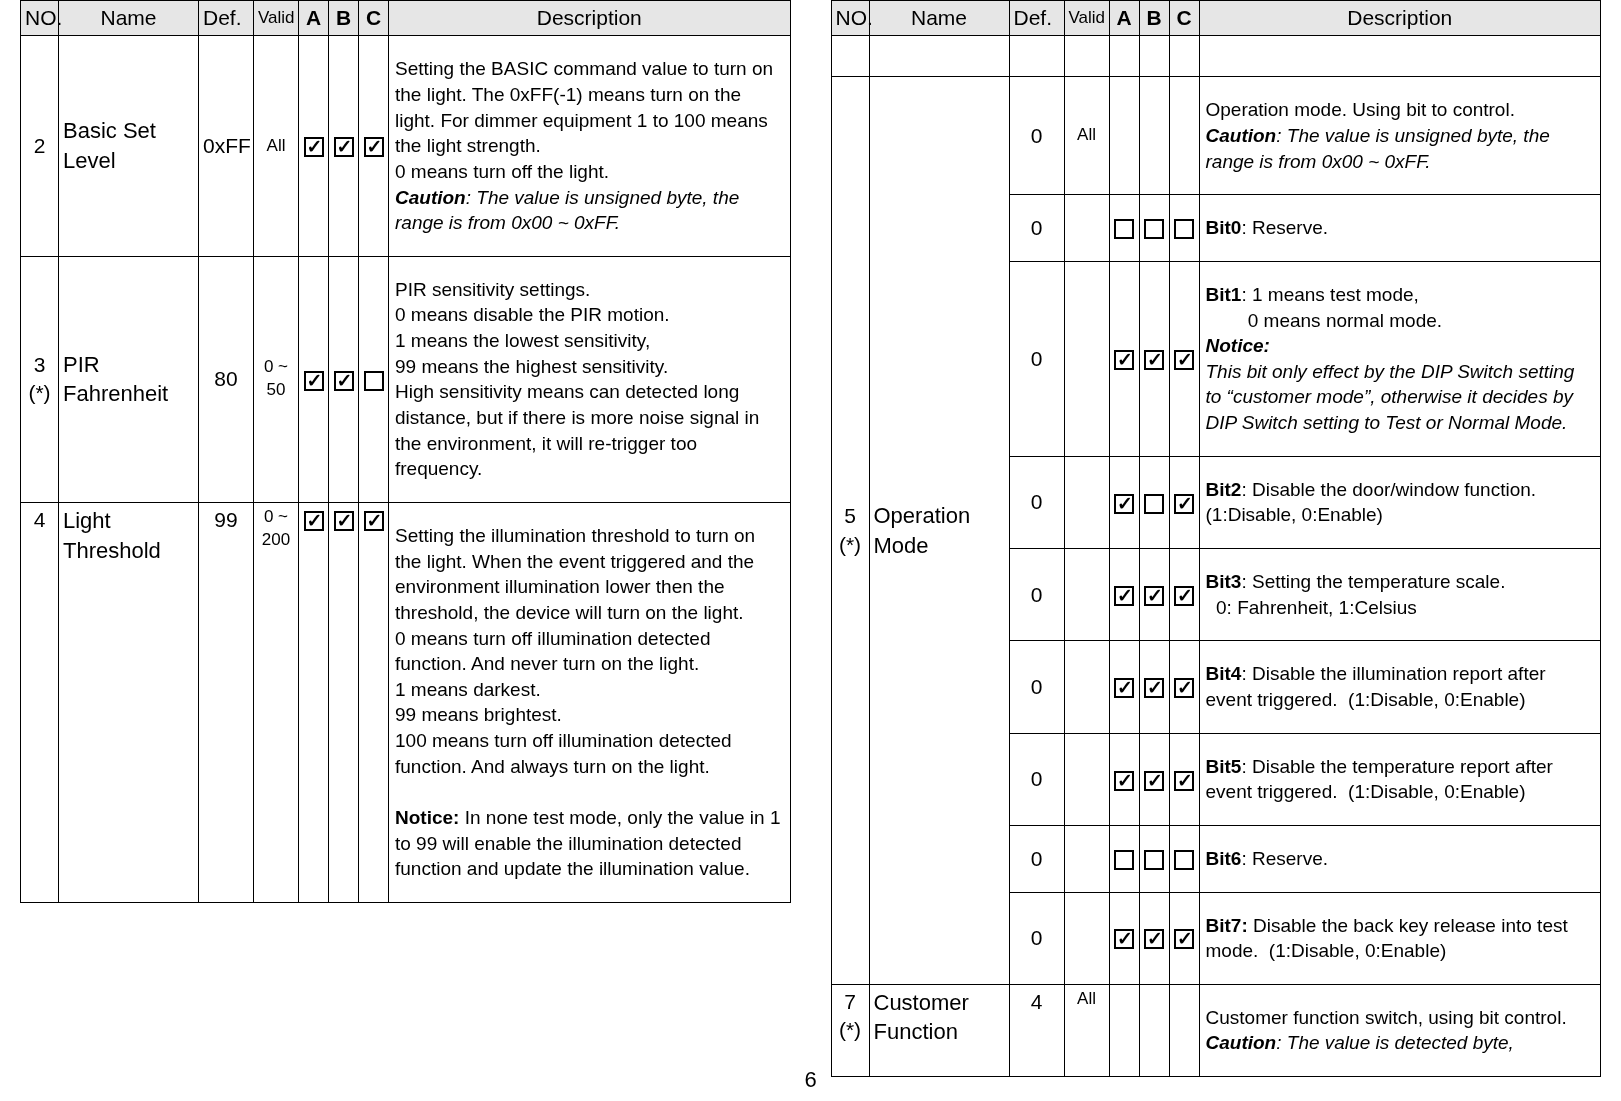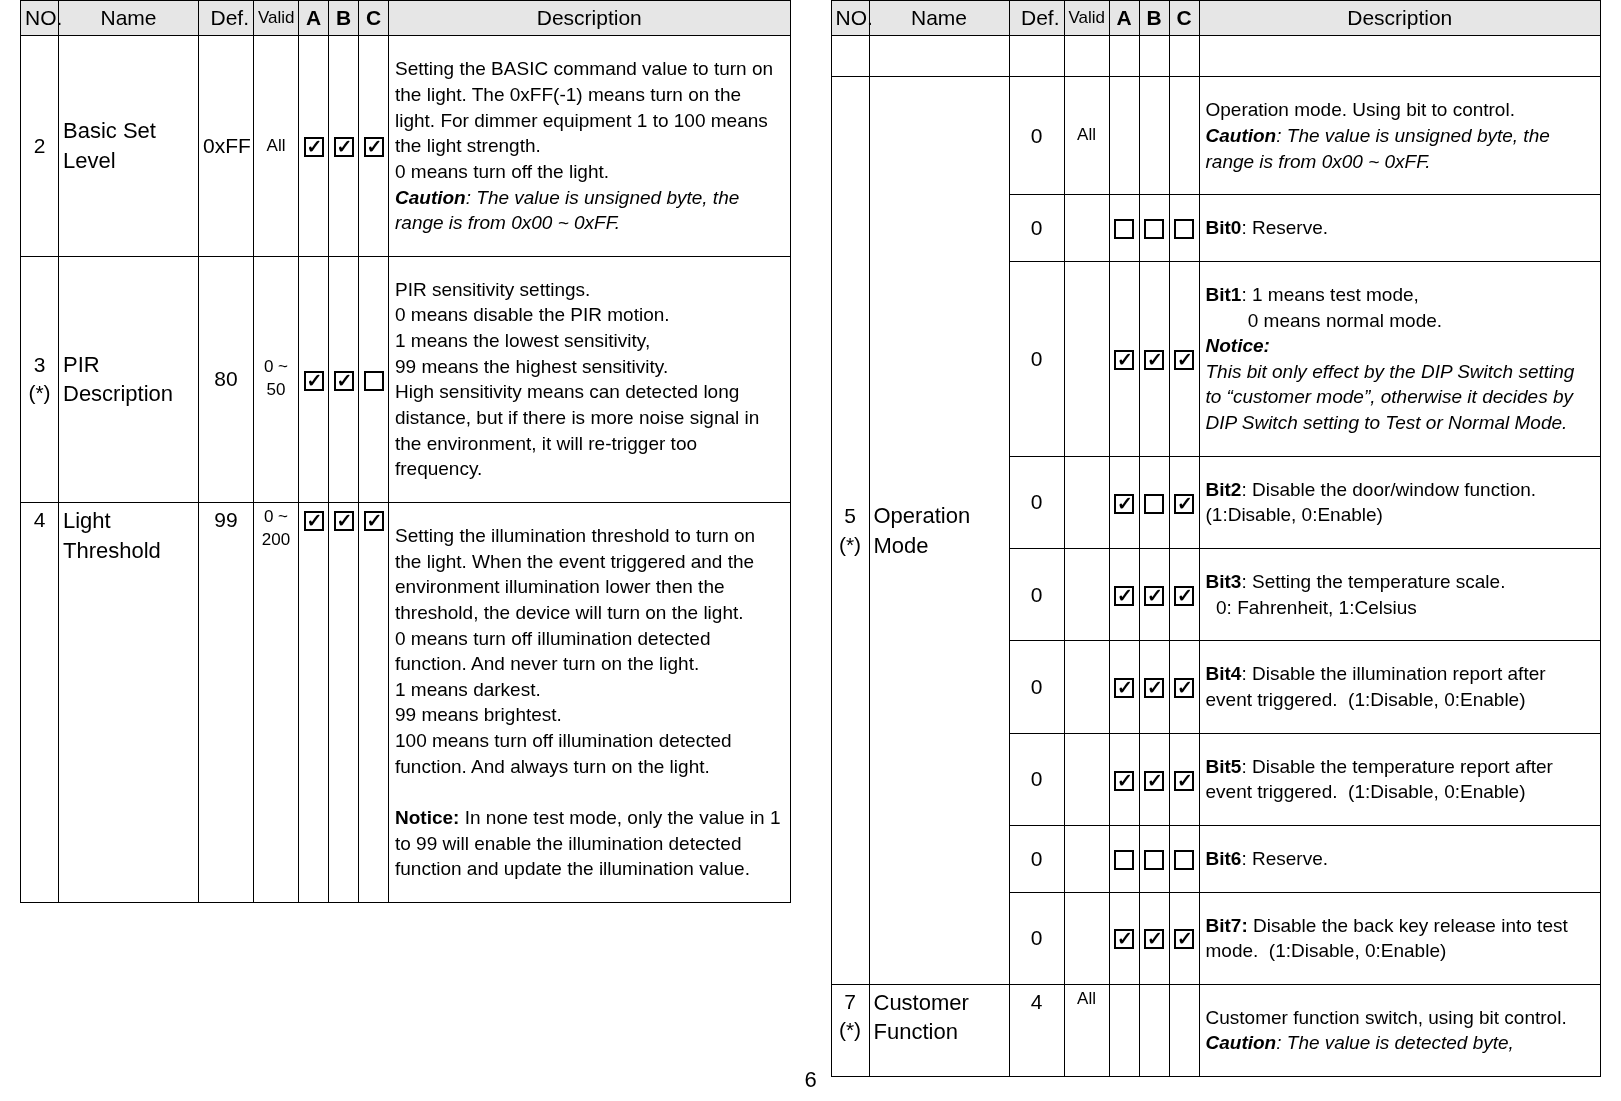--- a/index.html
+++ b/index.html
@@ -5,21 +5,21 @@
   html,body{margin:0;padding:0;background:#fff;font-family:Arial,Helvetica,sans-serif;color:#000}
   .page{width:1621px;height:1101px;position:relative;padding:0 20px;box-sizing:border-box}
   .cols{display:flex;gap:40px}
   .col{flex:1}
   table{border-collapse:collapse;width:100%;table-layout:fixed}
   th,td{border:1px solid #000;vertical-align:middle;padding:3px 4px;font-size:21px;line-height:1.35}
   th{background:#e6e6e6;font-weight:normal}
   th.abc{font-weight:bold}
   .no{width:38px;text-align:center}
   .name{width:140px}
-  .def{width:55px;text-align:right}
+  .def{width:55px;text-align:left}
   .valid{width:45px;text-align:left;font-size:17px}
   .abc{width:30px;text-align:center}
   .desc{width:auto}
   td.desc{font-size:19px;line-height:1.35;vertical-align:top;padding:20px 6px}
   td.no,td.def,td.valid,td.abc{text-align:center}
   td.name{font-size:22px}
   td.valid{font-size:17px}
   .cb{display:inline-block;width:20px;height:20px;border:2.5px solid #000;position:relative;box-sizing:border-box;vertical-align:middle}
   .cb.checked::after{content:"✓";position:absolute;left:1px;top:-5px;font-size:19px;font-weight:bold}
   .footer{position:absolute;bottom:8px;left:0;right:0;text-align:center;font-size:22px}
@@ -63,21 +63,21 @@
               <td class="name">Basic Set Level</td>
               <td class="def">0xFF</td>
               <td class="valid">All</td>
               <td class="abc"><span class="cb checked"></span></td>
               <td class="abc"><span class="cb checked"></span></td>
               <td class="abc"><span class="cb checked"></span></td>
               <td class="desc">Setting the BASIC command value to turn on the light. The 0xFF(-1) means turn on the light. For dimmer equipment 1 to 100 means the light strength.<br>0 means turn off the light.<br><b><i>Caution</i></b><i>: The value is unsigned byte, the range is from 0x00 ~ 0xFF.</i></td>
             </tr>
             <tr>
               <td class="no">3<br>(*)</td>
-              <td class="name">PIR Description</td>
+              <td class="name">PIR Fahrenheit</td>
               <td class="def">80</td>
               <td class="valid">0 ~ 50</td>
               <td class="abc"><span class="cb checked"></span></td>
               <td class="abc"><span class="cb checked"></span></td>
               <td class="abc"><span class="cb"></span></td>
               <td class="desc">PIR sensitivity settings.<br>0 means disable the PIR motion.<br>1 means the lowest sensitivity,<br>99 means the highest sensitivity.<br>High sensitivity means can detected long distance, but if there is more noise signal in the environment, it will re-trigger too frequency.</td>
             </tr>
             <tr>
               <td class="no vt">4</td>
               <td class="name vt">Light Threshold</td>

